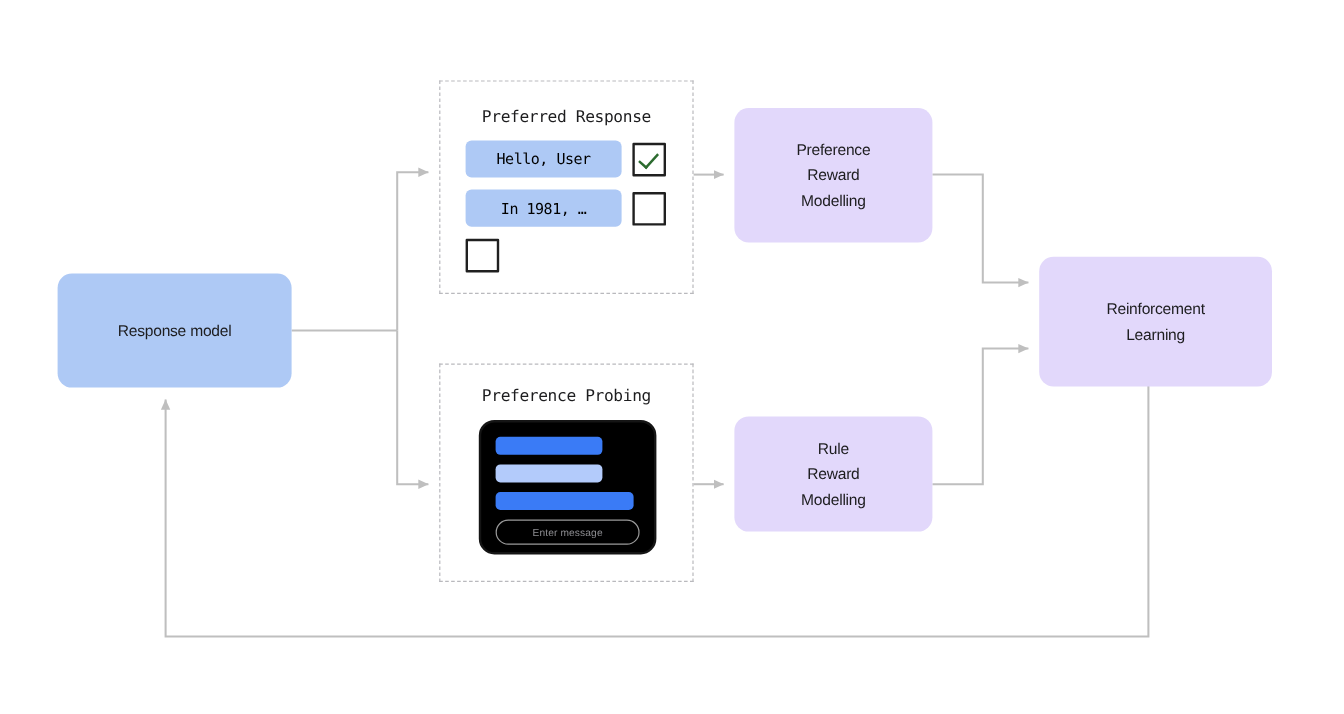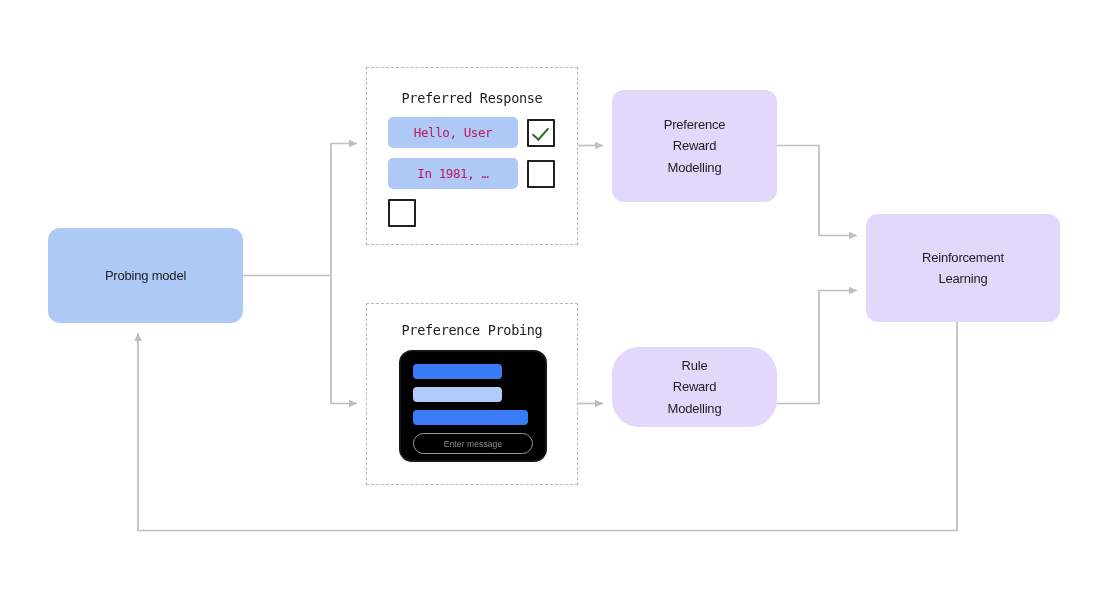--- a/index.html
+++ b/index.html
@@ -41,21 +41,21 @@
     line-height: 1.62;
     color: #1d1d1f;
     letter-spacing: -0.2px;
     white-space: pre-line;
   }
   .node.blue   { background: #aec9f5; }
   .node.purple { background: #e2d8fb; }
 
   #node-sparrow { left: 48px;  top: 228px; width: 195px; height: 95px; }
   #node-pref-rm { left: 612px; top: 90px;  width: 165px; height: 112px; }
-  #node-rule-rm { left: 612px; top: 347px; width: 165px; height: 80px; border-radius: 27px; }
+  #node-rule-rm { left: 612px; top: 347px; width: 165px; height: 96px; }
   #node-rl      { left: 866px; top: 214px; width: 194px; height: 108px; }
 
   
   .group {
     position: absolute;
     box-sizing: border-box;
     border: 1.4px dashed #b9b9bd;
     background: transparent;
   }
   #group-preferred   { left: 366px; top: 67px;  width: 212px; height: 178px; }
@@ -92,21 +92,21 @@
     box-sizing: border-box;
     width: 130px;
     height: 31px;
     background: #aec9f5;
     border-radius: 5px;
     display: flex;
     align-items: center;
     justify-content: center;
     font-family: "DejaVu Sans Mono", monospace;
     font-size: 12.5px;
-    color: #be185d;
+    color: #000000;
     letter-spacing: -0.4px;
   }
   .resp-check {
     box-sizing: border-box;
     width: 28px;
     height: 28px;
     border: 2px solid #202020;
     background: #ffffff;
     border-radius: 1px;
     position: relative;
@@ -182,21 +182,21 @@
 
       <path d="M777,145.5 L819,145.5 L819,235.5 L857,235.5" marker-end="url(#ah)"></path>
 
       <path d="M777,403.5 L819,403.5 L819,290.5 L857,290.5" marker-end="url(#ah)"></path>
 
       <path d="M957,310 L957,530.5 L138,530.5 L138,333" marker-end="url(#ah)"></path>
     </g>
   </svg>
 
   <div class="node blue" id="node-sparrow">
-    <span>Probing model</span>
+    <span>Response model</span>
   </div>
 
   <div class="group" id="group-preferred">
     <div class="group-title">Preferred Response</div>
 
     <div class="resp-list">
       <div class="resp-row">
         <div class="resp-bubble">Hello, User</div>
         <div class="resp-check checked"></div>
       </div>

